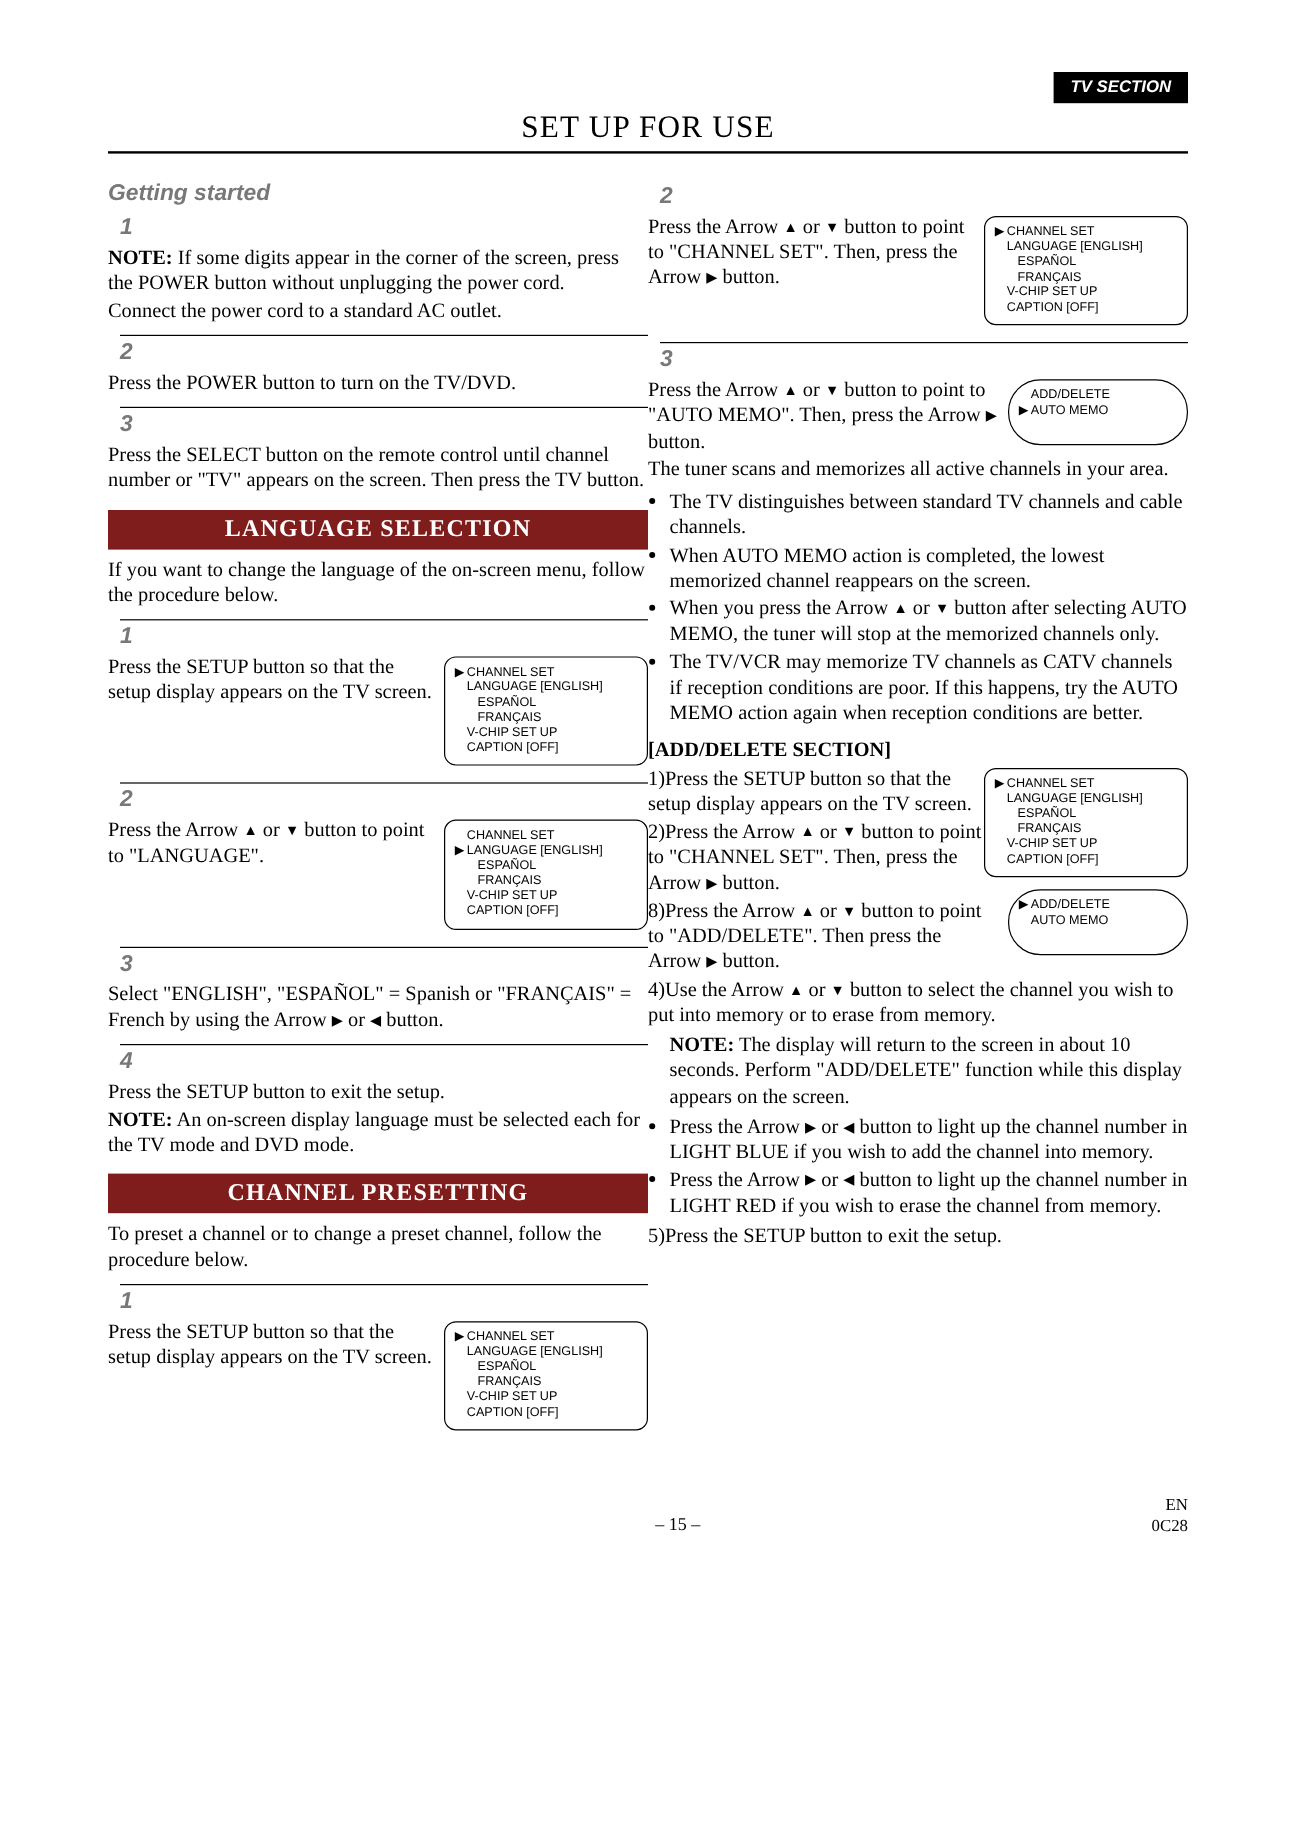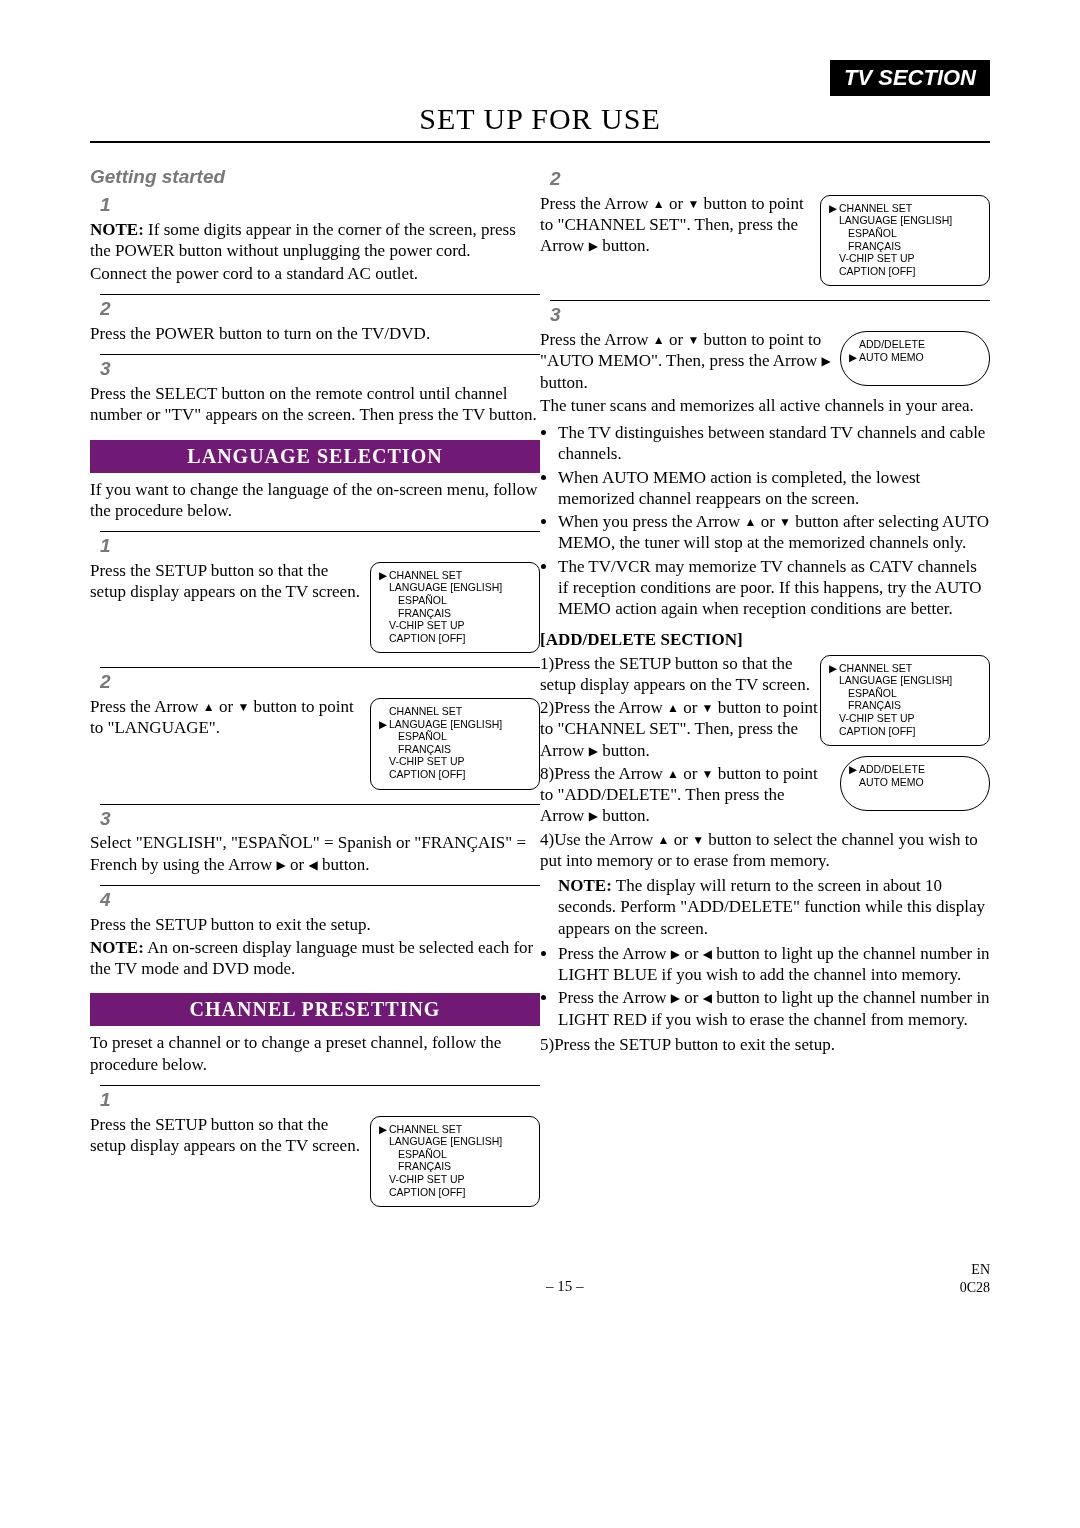--- a/index.html
+++ b/index.html
@@ -17,28 +17,28 @@
     display: flex;
     justify-content: flex-end;
     margin-bottom: 4px;
   }
   .tv-section {
     background: #000;
     color: #fff;
     font-style: italic;
     font-weight: bold;
     font-family: Arial, sans-serif;
-    font-size: 22px;
+    font-size: 14px;
     padding: 4px 14px;
   }
   h1.page-title {
     text-align: center;
     font-family: "Times New Roman", serif;
     font-weight: normal;
-    font-size: 30px;
+    font-size: 26px;
     letter-spacing: 1px;
     margin: 2px 0 0 0;
     border-bottom: 2px solid #000;
     padding-bottom: 4px;
   }
   .columns {
     display: flex;
     margin-top: 22px;
   }
   .col {
@@ -63,21 +63,21 @@
     border-top: 1px solid #000;
     padding-top: 2px;
   }
   .step-num.first {
     border-top: none;
     padding-top: 0;
     margin-top: 2px;
   }
   p { margin: 2px 0; }
   .section-bar {
-    background: #701a75;
+    background: #7f1d1d;
     color: #fff;
     font-family: "Times New Roman", serif;
     font-size: 20px;
     font-weight: bold;
     text-align: center;
     padding: 4px 0;
     margin: 14px 0 6px 0;
     letter-spacing: 1px;
   }
   .osd-box {

